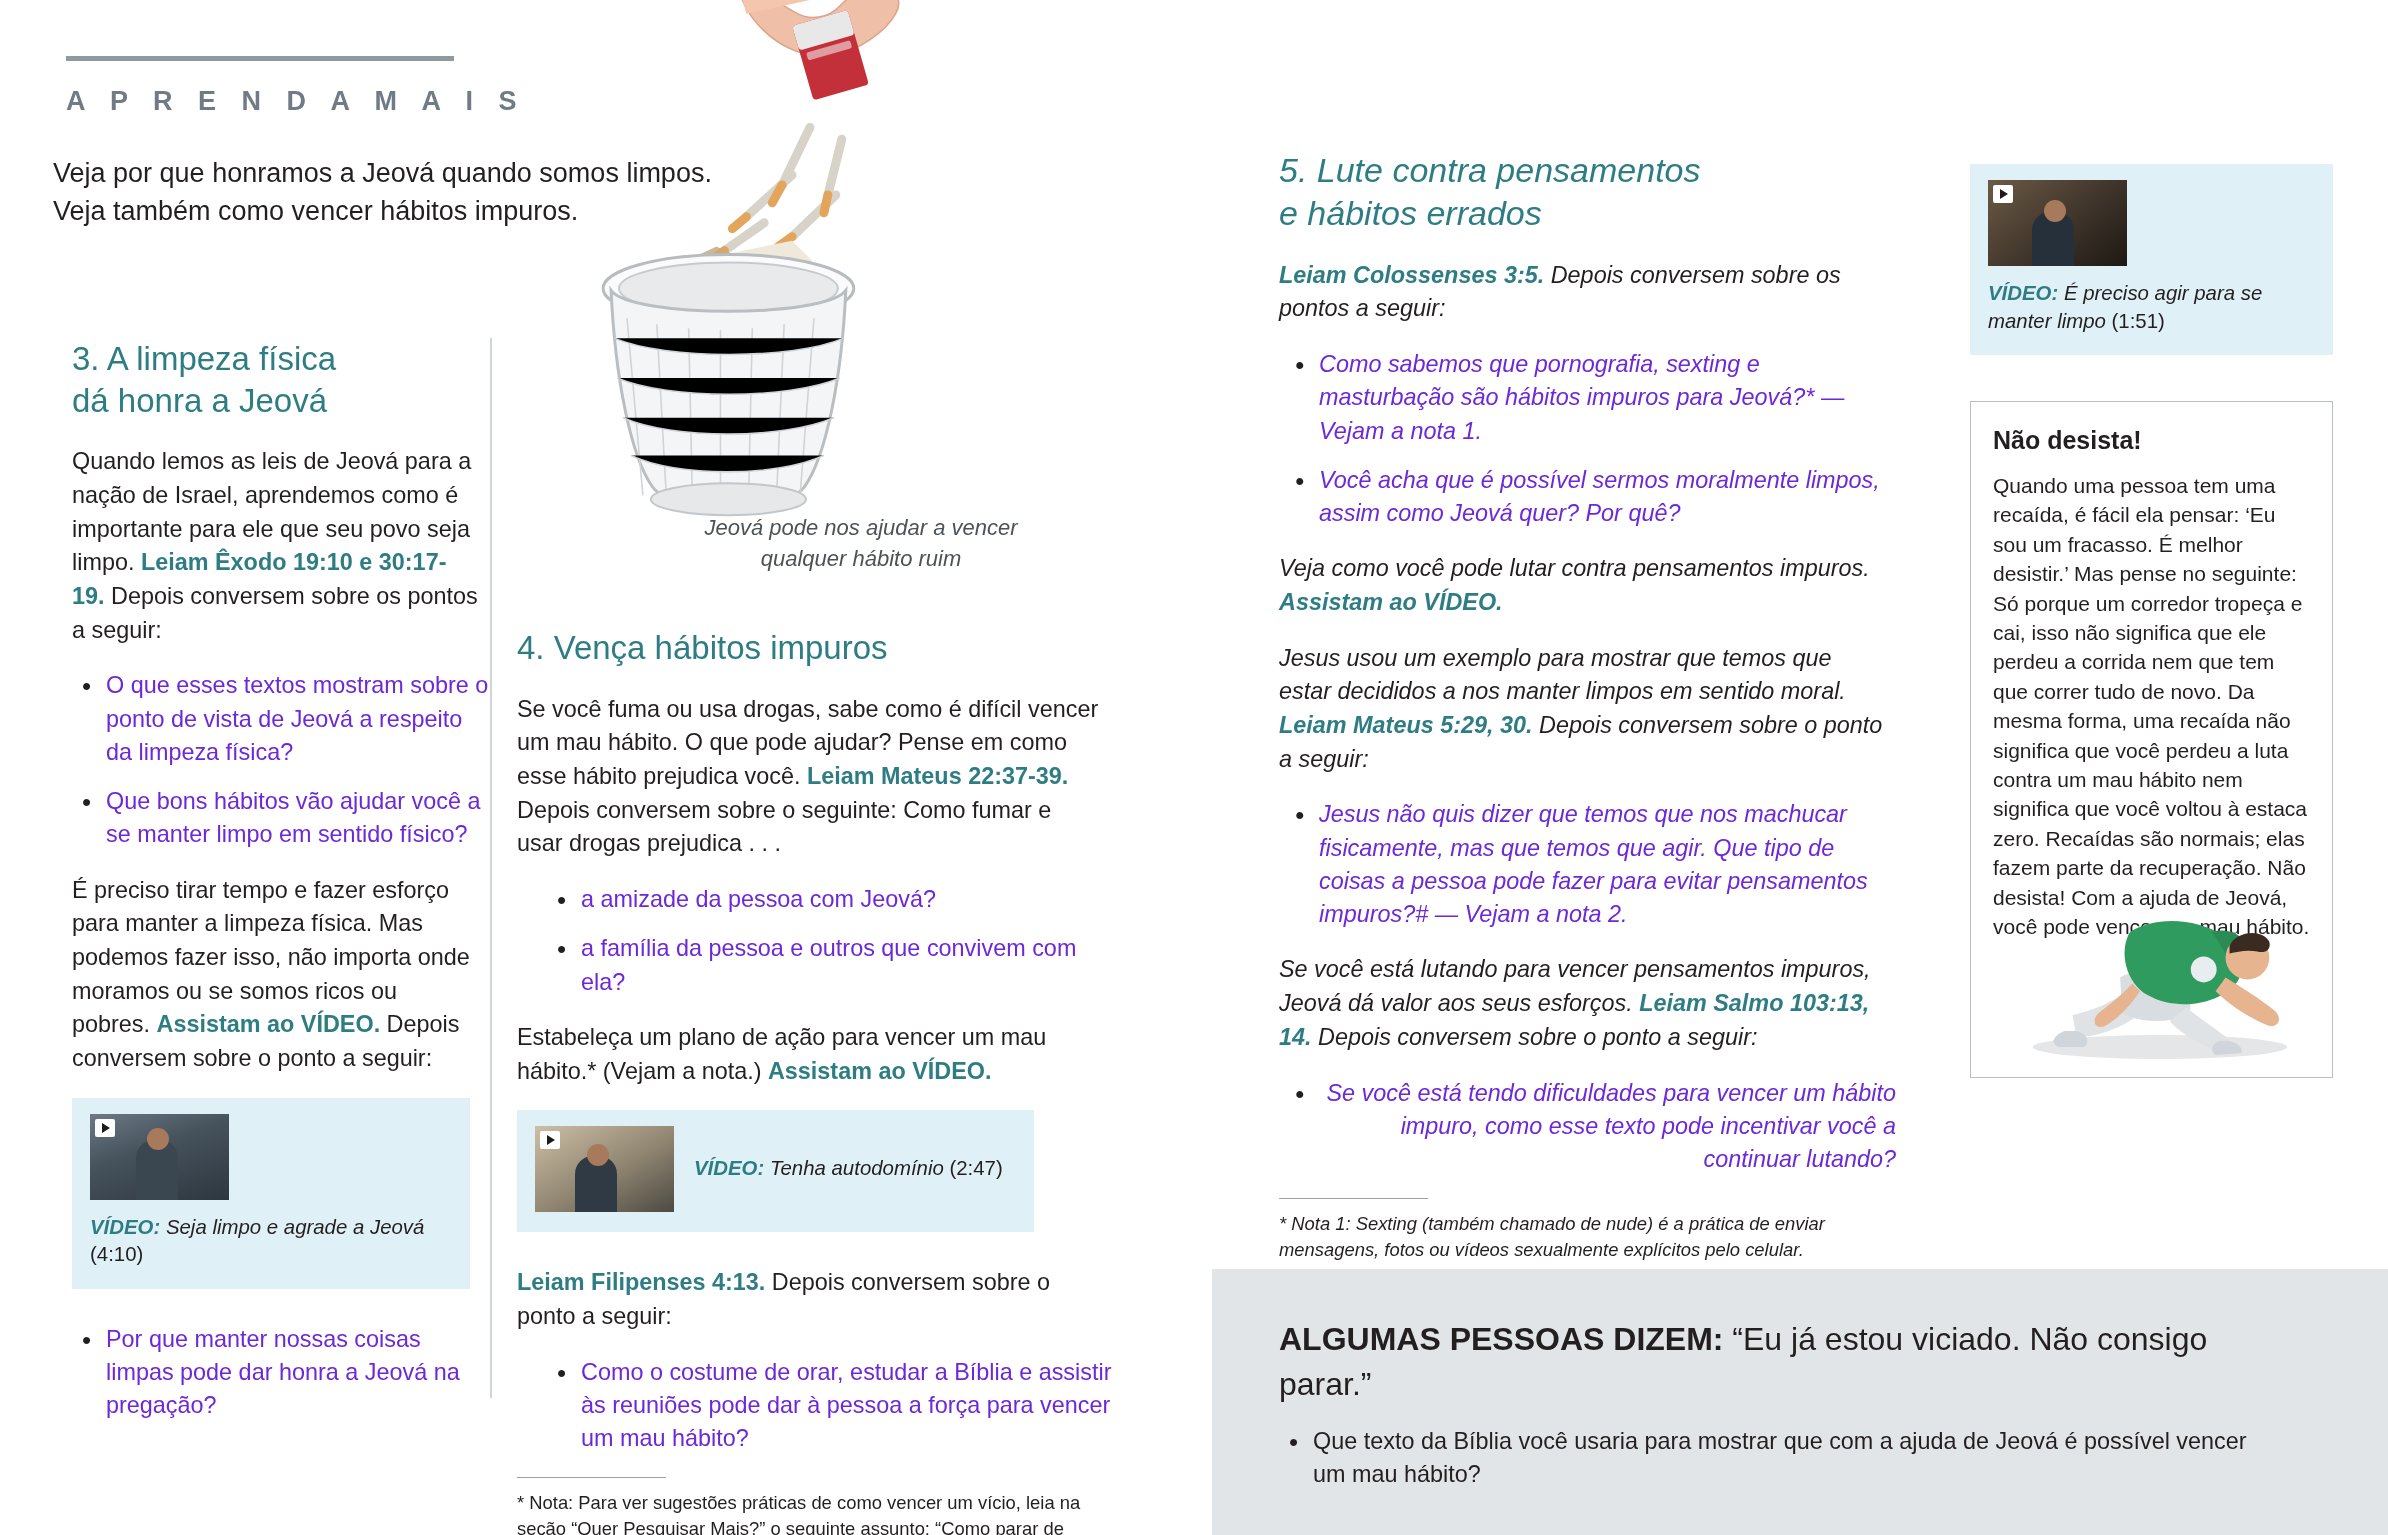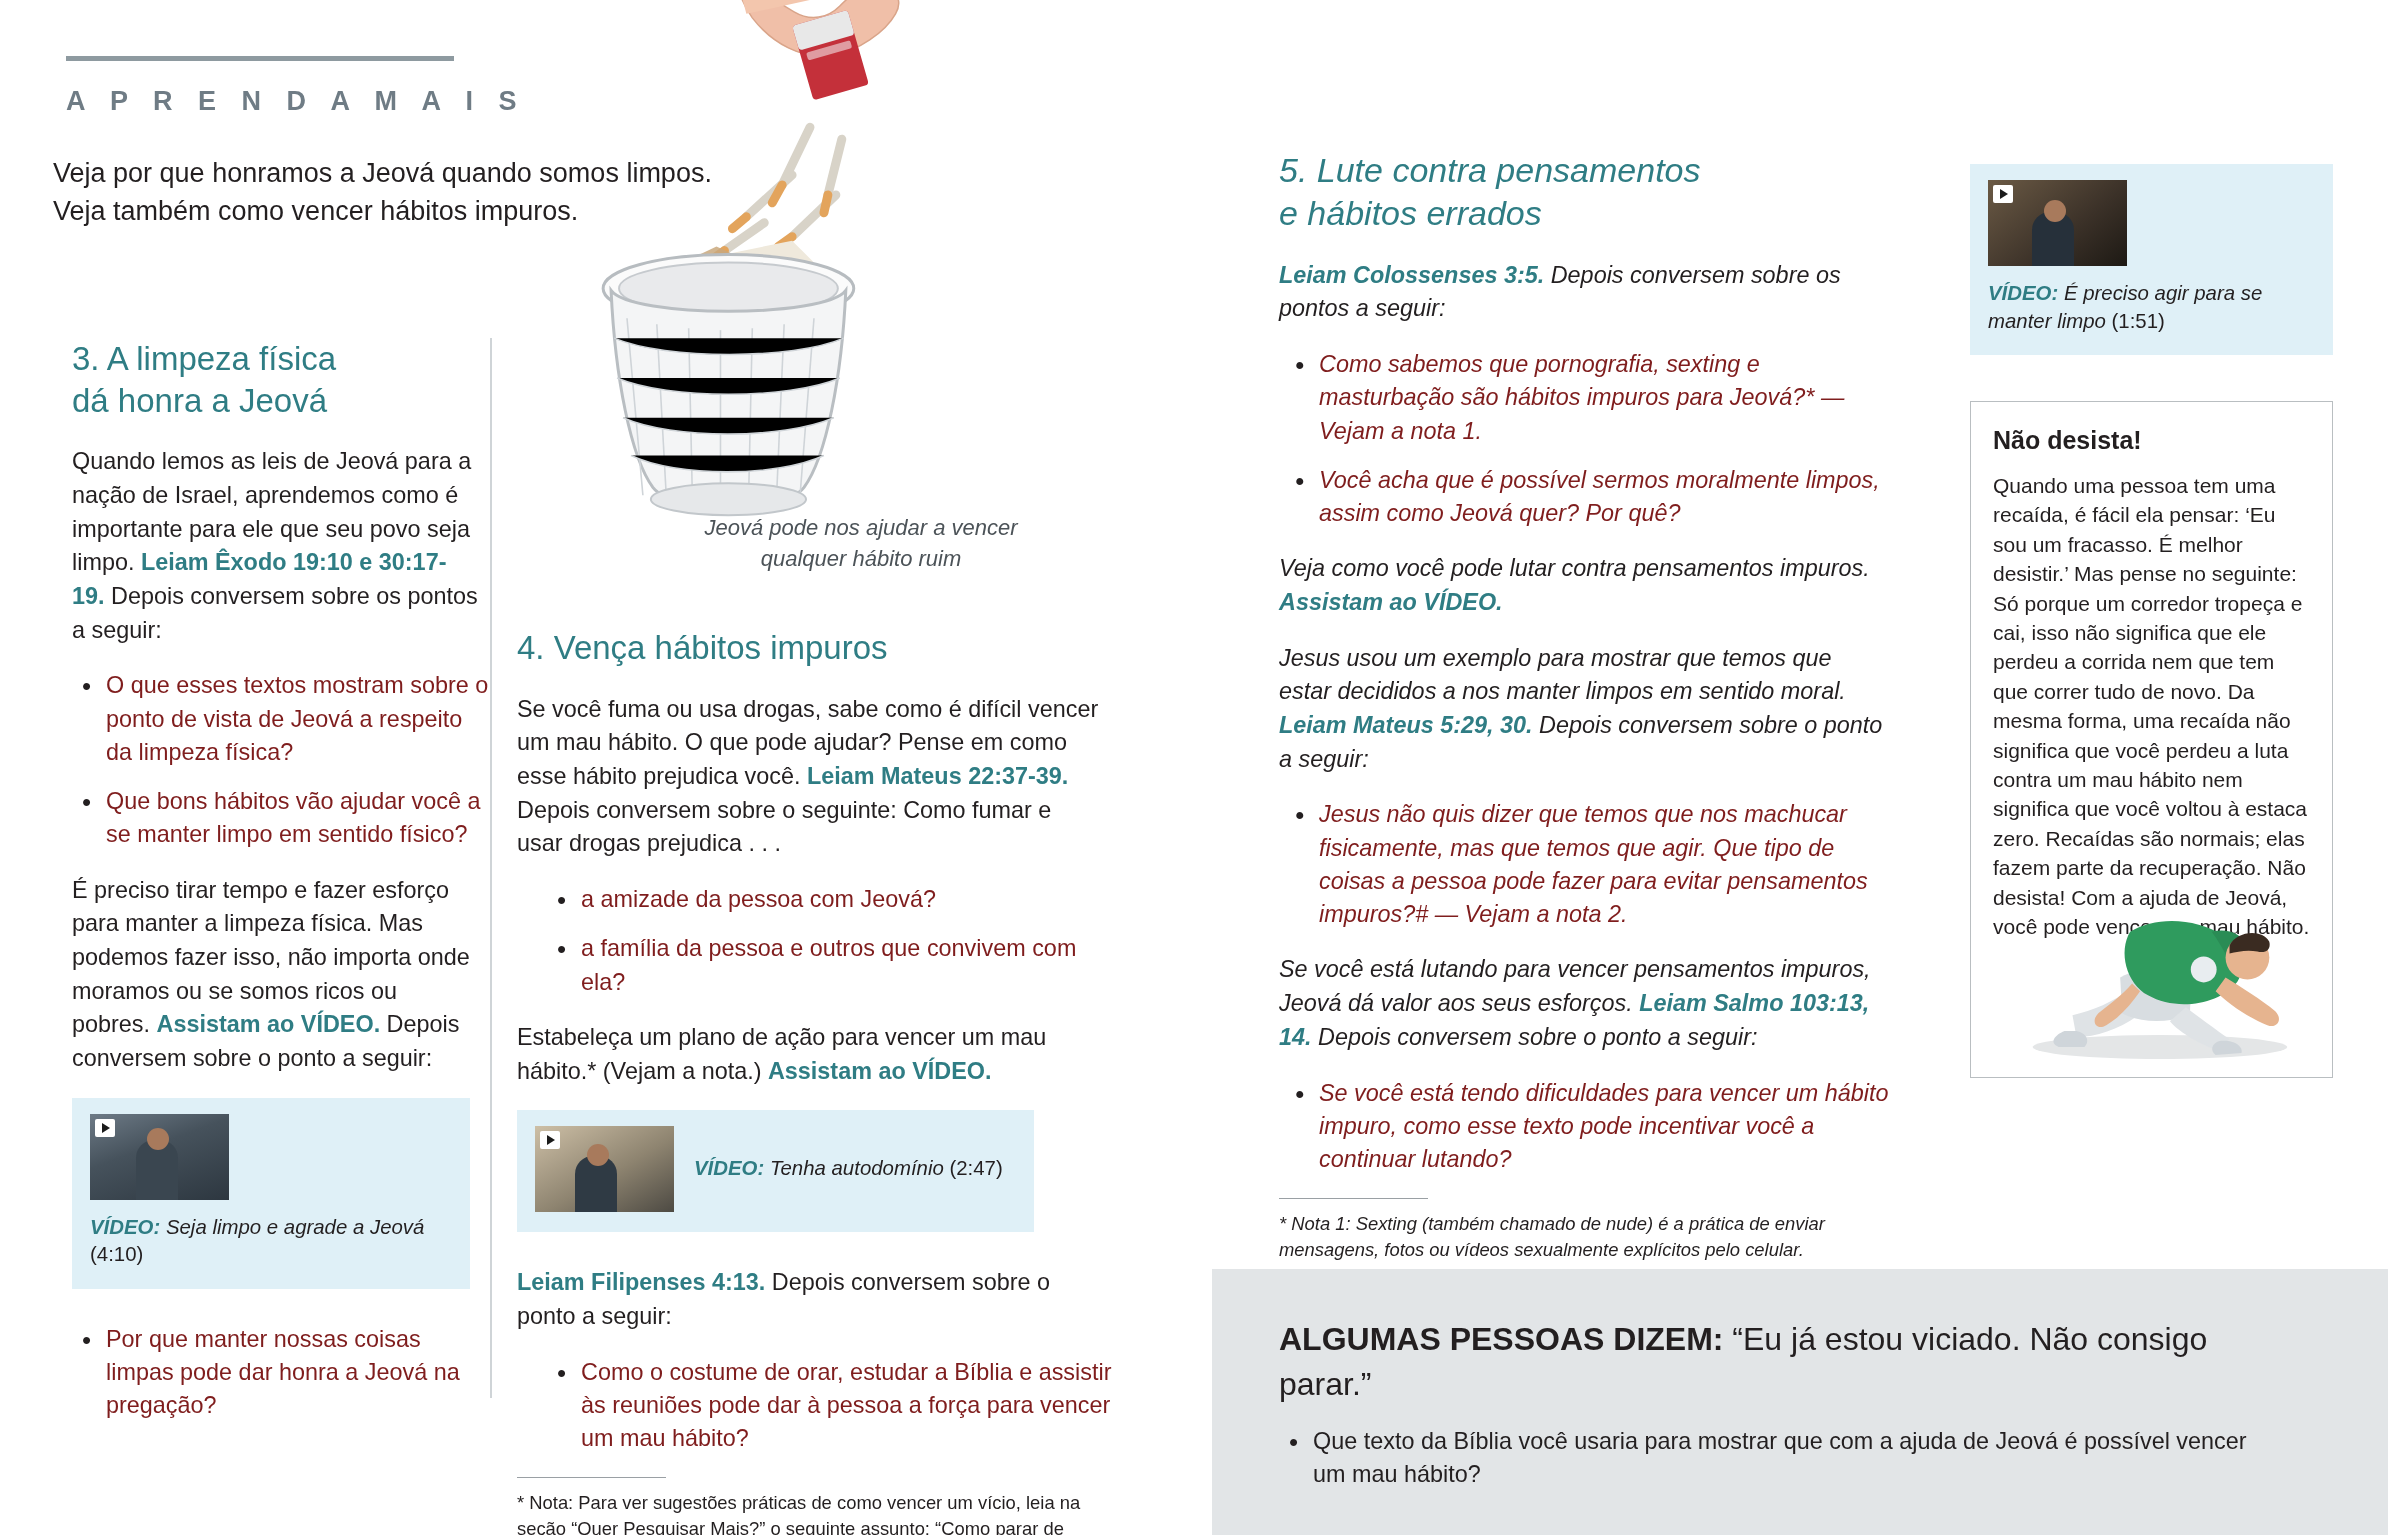--- a/index.html
+++ b/index.html
@@ -33,21 +33,21 @@
 
   h2.sec{
     font-size:33px;line-height:1.26;color:#2f7d84;font-weight:normal;margin:0 0 24px 0;
   }
   p.body{
     font-size:23.4px;line-height:1.44;margin:0 12px 22px 0;color:#231f20;
   }
   .cite{color:#2f7d84;font-weight:bold;}
   ul.bul{margin:0 0 22px 0;padding:0 0 0 34px;list-style:none;}
   ul.bul li{
-    position:relative;font-size:23.4px;line-height:1.42;margin-bottom:16px;color:#7f1d1d;
+    position:relative;font-size:23.4px;line-height:1.42;margin-bottom:16px;color:#6d28d9;
   }
   ul.bul li:before{
     content:"•";position:absolute;left:-24px;top:-1px;color:#231f20;font-size:26px;
   }
 
   
   .videobox{
     background:#dff0f7;padding:16px 18px 20px 18px;box-sizing:border-box;
   }
   .vthumb{
@@ -268,21 +268,21 @@
     </p>
 
     <ul class="bul" style="padding-left:40px;">
       <li>Jesus não quis dizer que temos que nos machucar fisicamente, mas que temos que agir. Que tipo de coisas a pessoa pode fazer para evitar pensamentos impuros?# — Vejam a nota 2.</li>
     </ul>
 
     <p class="body">
       <span>Se você está lutando para vencer pensamentos impuros, Jeová dá valor aos seus esforços. </span><span class="cite">Leiam Salmo 103:13, 14.</span><span> Depois conversem sobre o ponto a seguir:</span>
     </p>
 
-    <ul class="bul" style="padding-left:40px;">
+    <ul class="bul" style="padding-left:40px;text-align:right;">
       <li>Se você está tendo dificuldades para vencer um hábito impuro, como esse texto pode incentivar você a continuar lutando?</li>
     </ul>
 
     <div class="fn-rule"></div>
     <div class="footnotes">* Nota 1: Sexting (também chamado de nude) é a prática de enviar mensagens, fotos ou vídeos sexualmente explícitos pelo celular.</div>
     <div class="footnotes" style="margin-top:6px;"># Nota 2: Para ver como vencer o hábito da masturbação, veja o capítulo “Como posso vencer o mau hábito da masturbação?” no livro Os Jovens Perguntam — Respostas Práticas, Volume 1, capítulo 25.</div>
   </div>
 
   <div class="col-far">
     <div class="videobox" style="width:363px;">

